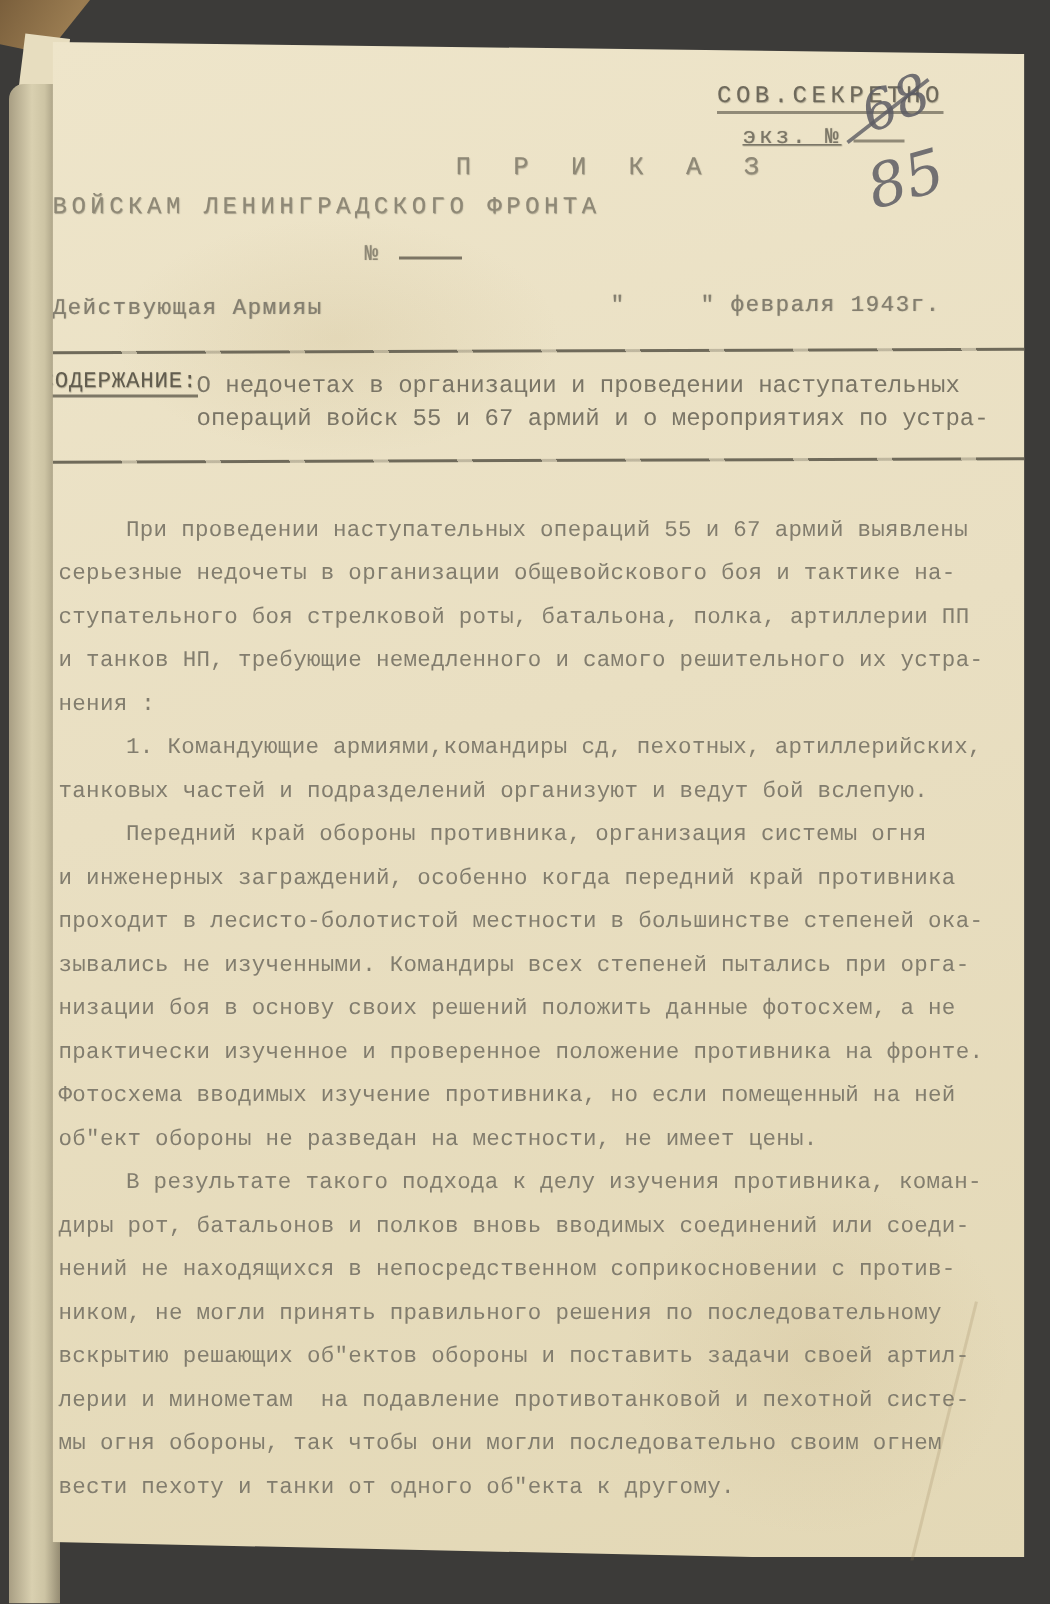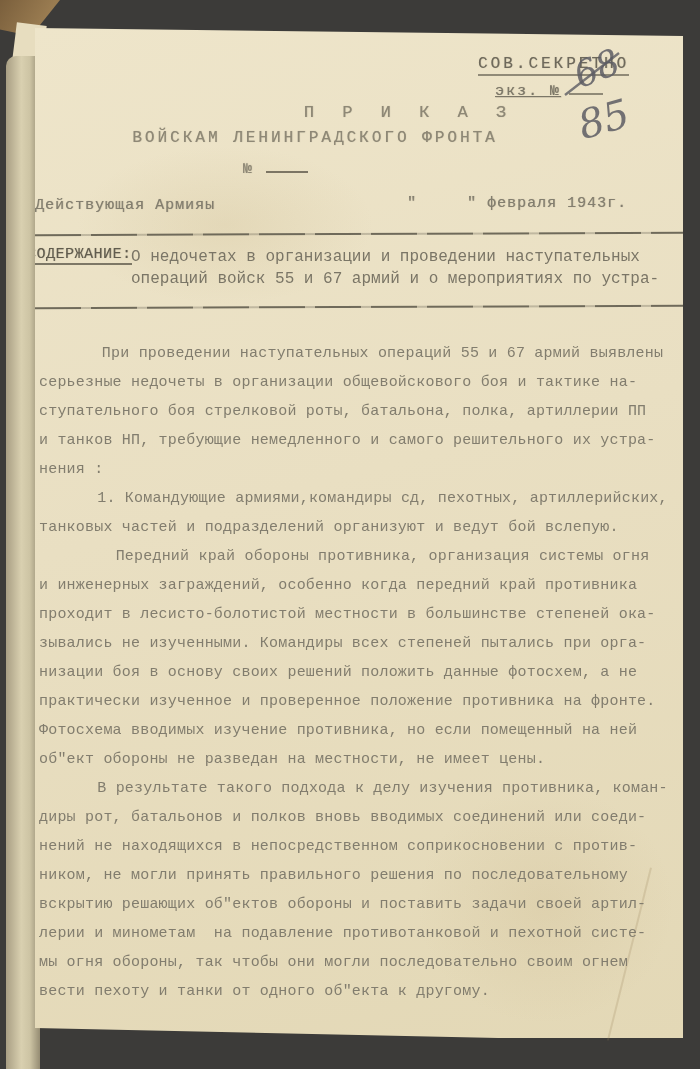--- a/index.html
+++ b/index.html
@@ -38,38 +38,38 @@
   
   .tw{color:#827d6e;text-shadow:.4px .4px .7px rgba(108,102,86,.55);}
   .secrecy{
     position:absolute;left:443px;top:30px;font-size:16px;letter-spacing:3px;
     color:#6e695b;border-bottom:2px solid rgba(106,100,86,.7);padding-bottom:1px;
   }
   .copyline{position:absolute;left:460px;top:54px;font-size:15px;letter-spacing:2px;color:#7b7667;text-decoration:underline;}
   .copy-blank{display:inline-block;width:34px;border-bottom:2px solid rgba(106,100,86,.7);height:14px;margin-left:8px;}
   .title1{position:absolute;left:0;top:78px;width:480px;text-align:right;
     font-size:17px;letter-spacing:9px;color:#8e8876;}
-  .title2{position:absolute;left:0;top:104px;width:560px;text-align:center;
+  .title2{position:absolute;left:0;top:104px;width:560px;text-align:left;
     font-size:16px;letter-spacing:3px;color:#8e8876;}
   .numline{position:absolute;left:208px;top:133px;font-size:15px;color:#8e8876;}
   .num-blank{display:inline-block;width:42px;border-bottom:2px solid rgba(96,90,76,.8);height:13px;margin-left:14px;}
   .dl-left{position:absolute;left:0px;top:172px;font-size:15px;letter-spacing:1px;color:#837e6f;}
   .dl-right{position:absolute;left:372px;top:170px;font-size:15px;letter-spacing:1px;color:#837e6f;white-space:pre;}
   .rule{position:absolute;left:0;width:648px;height:2px;
     background:repeating-linear-gradient(90deg,#6f6a5a 0 46px,rgba(111,106,90,.35) 46px 56px);
     transform:rotate(-.2deg);}
   .rule1{top:208px;}
   .rule2{top:281px;}
   .subject-label{position:absolute;left:-8px;top:221px;font-size:15px;color:#615c4e;
     border-bottom:2px solid rgba(97,92,78,.8);padding-bottom:0px;letter-spacing:.5px;}
   .subject-text{position:absolute;left:96px;top:221px;font-size:16px;line-height:22px;color:#79born;}
   .subject-text div{color:#7a7566;}
   .body-text{position:absolute;left:4px;top:314px;width:642px;font-size:15px;line-height:29px;letter-spacing:.2px;}
   .body-text div{white-space:pre;color:#827d6e;}
-  .body-text div.indent{padding-left:45px;text-align:center;}
+  .body-text div.indent{padding-left:45px;}
   
   .handwriting{position:absolute;left:492px;top:8px;}
   .handwriting text{font-family:"DejaVu Serif",serif;font-style:italic;fill:#5d5d64;opacity:.85;}
 </style>
 </head>
 <body>
 
 <div class="binding-corner"></div>
 <div class="corner-sliver"></div>
 <div class="book-page-edge"></div>

